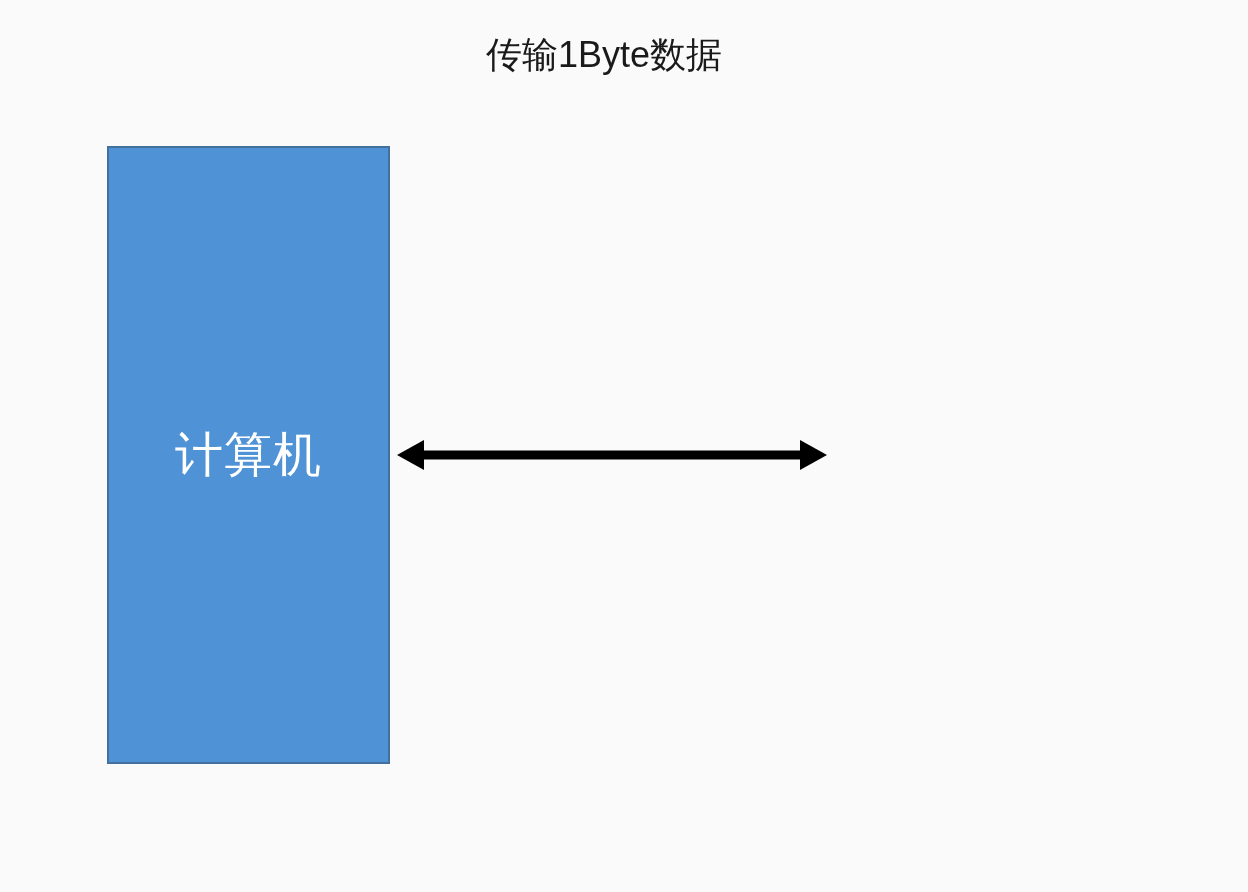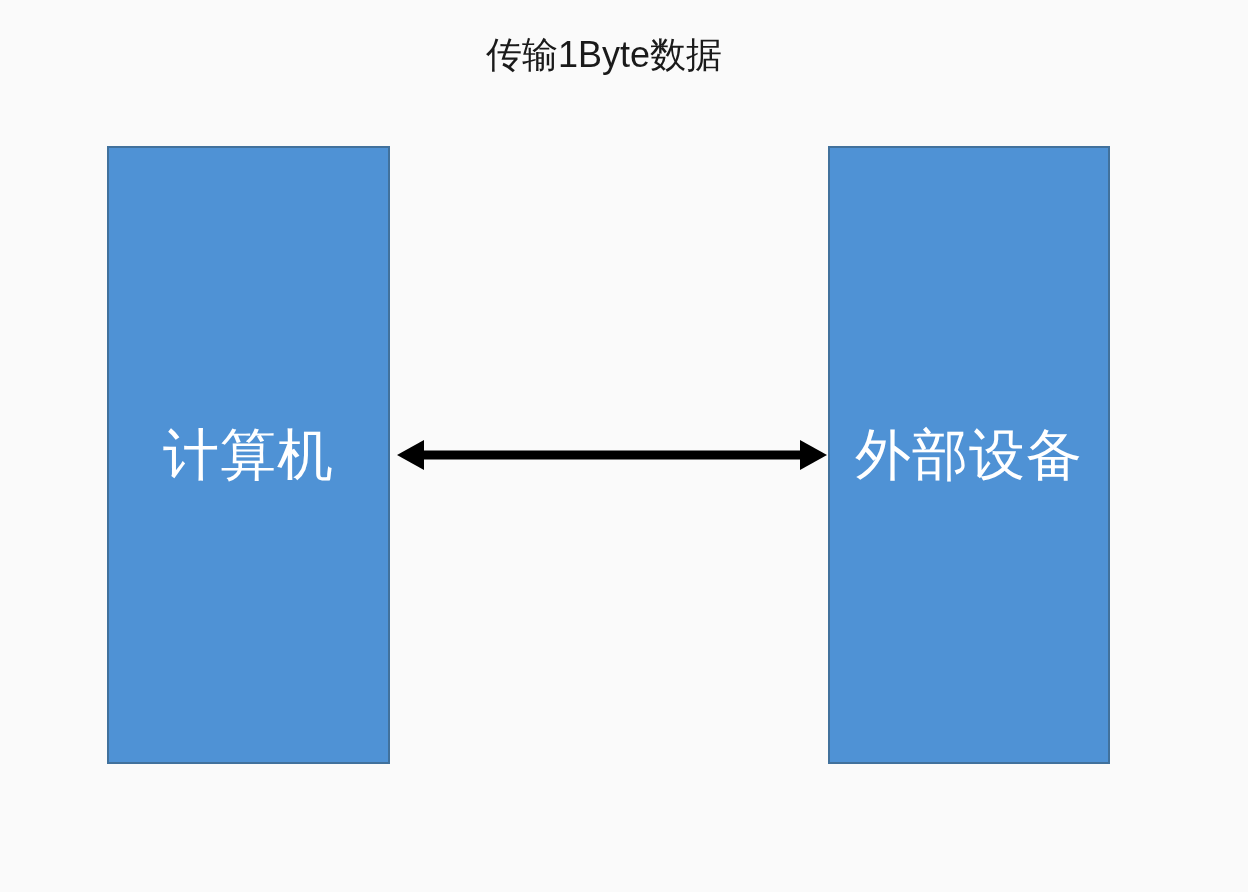--- a/index.html
+++ b/index.html
@@ -42,21 +42,21 @@
   .box-left {
     left: 107px;
     width: 283px;
   }
   .box-right {
     left: 828px;
     width: 282px;
   }
   .box-label {
     color: var(--box_text, #ffffff);
-    font-size: 56px;
+    font-size: 48px;
     line-height: 1.1;
     white-space: nowrap;
     letter-spacing: 1px;
   }
   .connector {
     position: absolute;
     left: 397px;
     top: 425px;
     width: 430px;
     height: 60px;
@@ -79,17 +79,14 @@
   <div class="box box-left">
     <span class="box-label">计算机</span>
   </div>
 
   <svg class="connector" viewBox="0 0 430 60" xmlns="http://www.w3.org/2000/svg" aria-hidden="true">
     <line class="stroke" x1="24" y1="30" x2="406" y2="30" stroke-width="9"></line>
     <polygon class="fill" points="0,30 27,15 27,45"></polygon>
     <polygon class="fill" points="430,30 403,15 403,45"></polygon>
   </svg>
 
-  <div class="box box-right">
-    <span class="box-label">外部设备</span>
-  </div>
 
 </div>
 
 </body></html>

